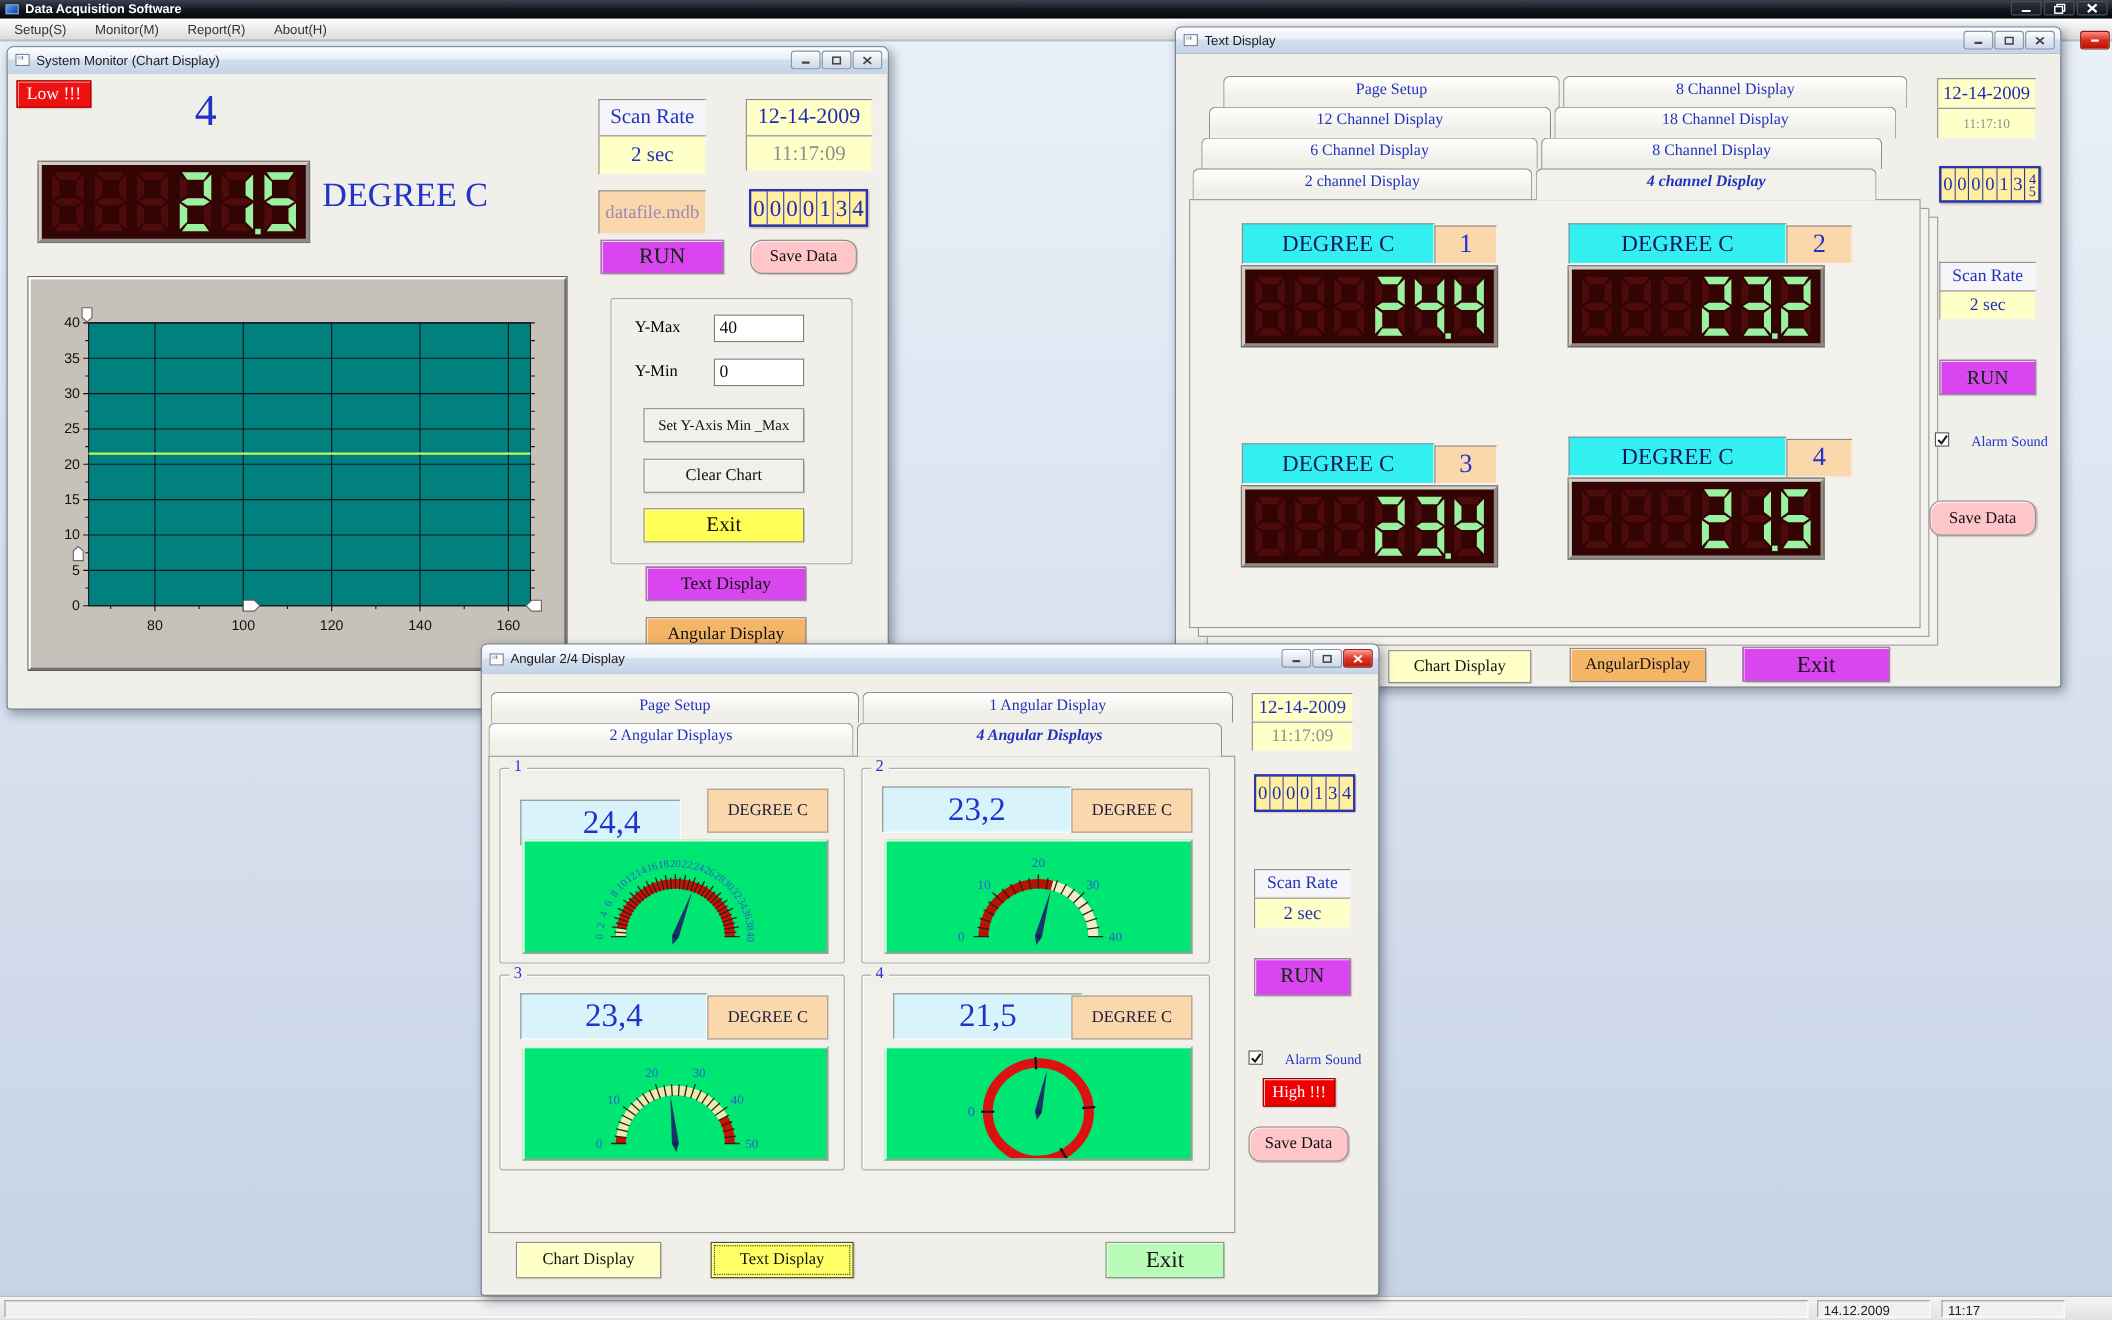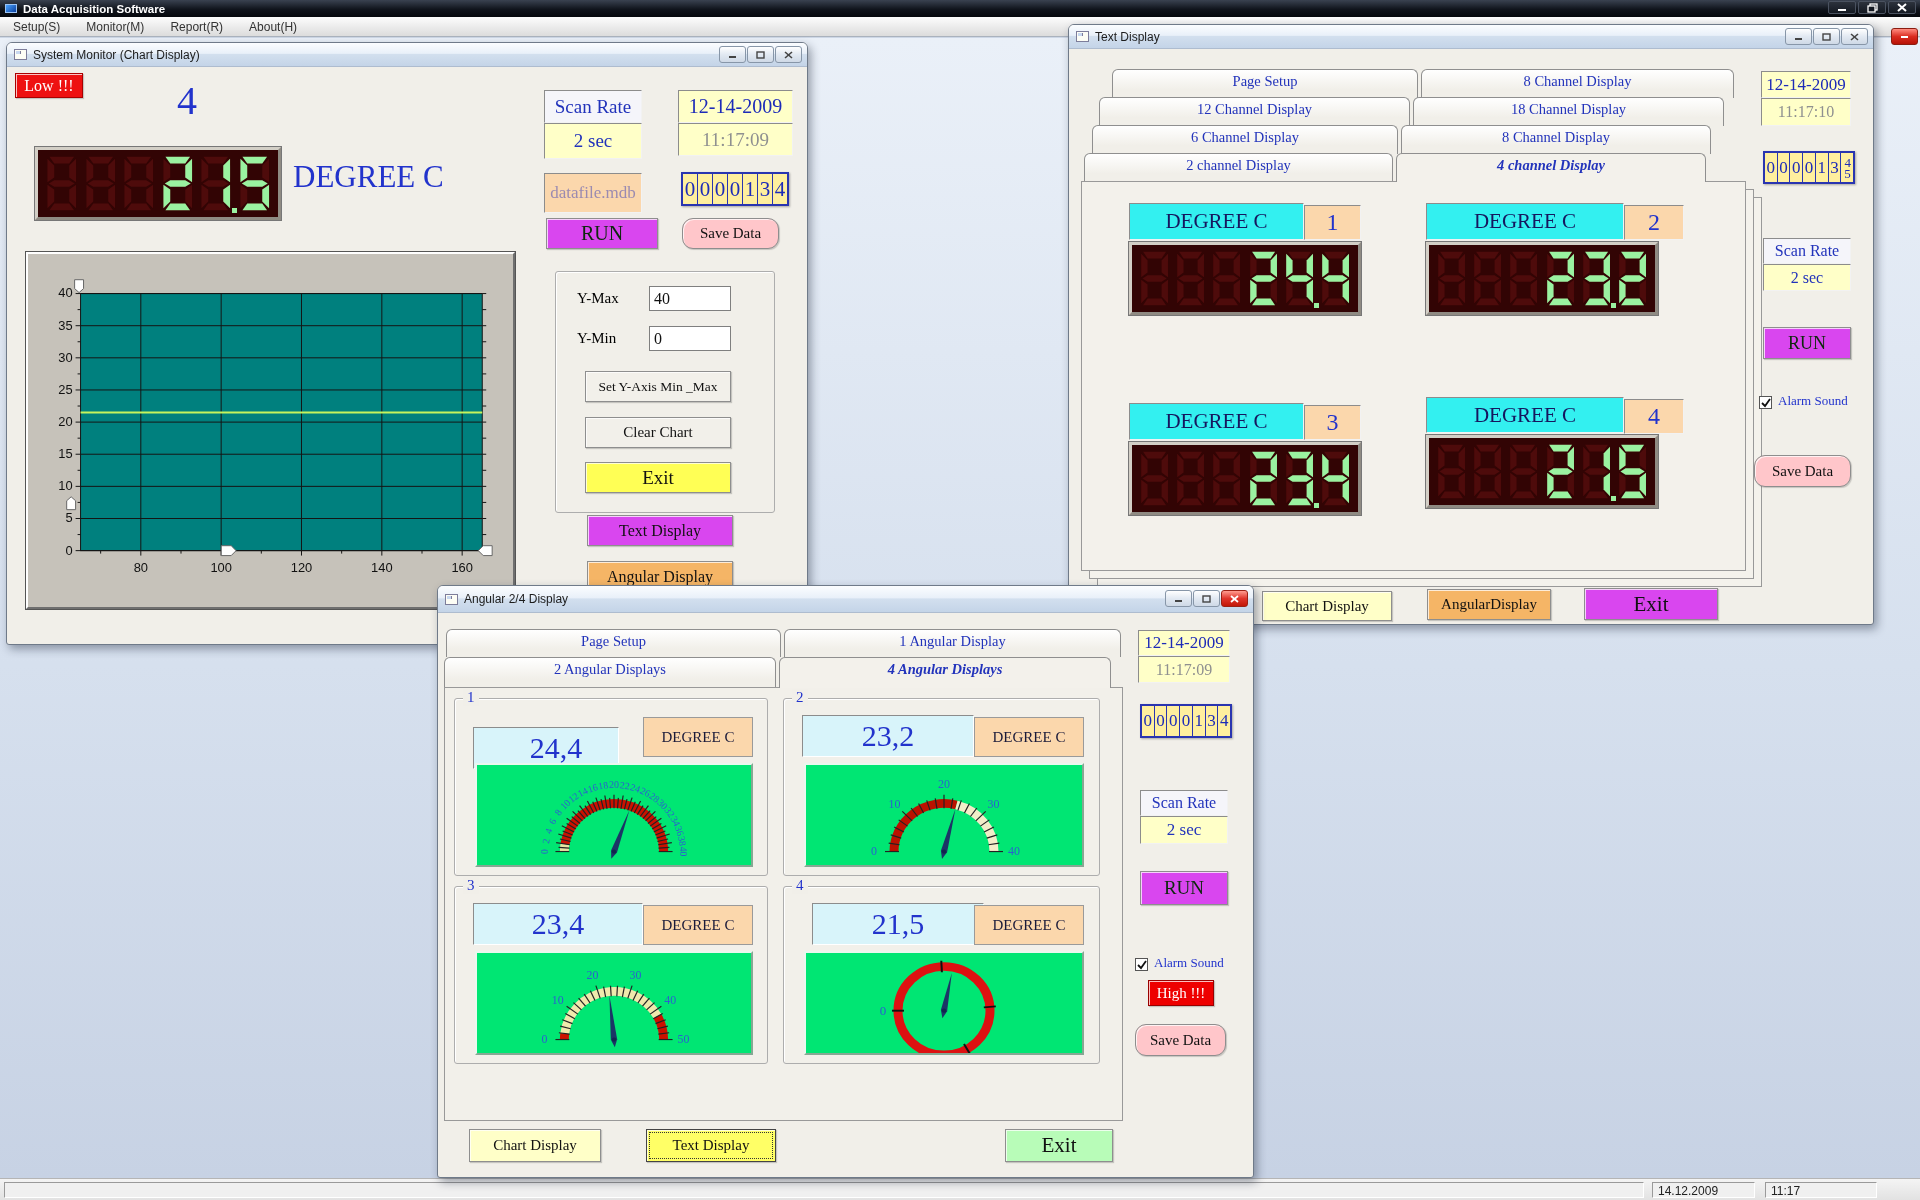--- a/index.html
+++ b/index.html
@@ -69,21 +69,21 @@
   .gbox { position:absolute; border:1px solid #adadad; border-radius:3px; box-shadow:inset 1px 1px 0 #fff; }
   .gbox-label { position:absolute; top:-10px; left:8px; background:#f1efe9; padding:0 4px; color:#2233cc; font-size:15px; }
 
   .valbox { position:absolute; background:#d8f4fa; border:1px solid #8c8c8c; border-right-color:#fff; border-bottom-color:#fff;
     display:flex; align-items:center; justify-content:center; color:#2233cc; font-size:30px; }
   .unitbox { position:absolute; background:#fbd7ac; border:1px solid #9a9a9a; display:flex; align-items:center; justify-content:center;
     color:#1a1a3a; font-size:15px; }
   .gaugebox { position:absolute; background:#00e673; border:2px solid; border-color:#eaf7ee #86a893 #86a893 #eaf7ee; overflow:hidden; }
   .gaugebox svg { width:100%; height:100%; display:block; }
 
-  .checkrow { position:absolute; display:flex; align-items:flex-end; gap:6px; color:#2233cc; font-size:13px; }
+  .checkrow { position:absolute; display:flex; align-items:flex-start; gap:20px; color:#2233cc; font-size:13px; }
   .checkbox { width:13px; height:13px; background:#fff; border:1px solid #555; display:flex; align-items:center; justify-content:center; }
 
   .chartpanel { position:absolute; background:#c6c2ba; border:2px solid; border-color:#ffffff #6f6f6f #6f6f6f #ffffff;
     box-shadow:0 0 0 1px #555; }
   .chartpanel svg { width:100%; height:100%; display:block; }
 
   .tin { position:absolute; border:1px solid #7f7f7f; background:#fff; font-family:"Liberation Serif",serif;
     font-size:16px; padding-left:4px; color:#111; }
   .stacklayer { position:absolute; border:1px solid #999; background:#f4f2ec; }
 </style>
@@ -728,21 +728,21 @@
           <polygon points="4,2 22,2 18.5,7 7.5,7" fill="#9af2a0"></polygon>
           <polygon points="2.5,3.5 7.5,8.5 7.5,17.5 2.5,21" fill="#9af2a0"></polygon>
           <polygon points="3.5,22 7.5,19.5 18.5,19.5 22.5,22 18.5,24.5 7.5,24.5" fill="#9af2a0"></polygon>
           <polygon points="23.5,23 23.5,40.5 18.5,35.5 18.5,26.5" fill="#9af2a0"></polygon>
           <polygon points="4,42 7.5,37 18.5,37 22,42" fill="#9af2a0"></polygon>
         </svg>
       </div>
     </div>
 
   <div class="fld yellow" style="left:692px; top:46px; width:90px; height:27px; color:#1d2bb8; font-size:17px;">12-14-2009</div>
-  <div class="fld yellow" style="left:692px; top:73px; width:90px; height:28px; color:#8f9090; font-size:16px;">11:17:10</div>
+  <div class="fld yellow" style="left:692px; top:73px; width:90px; height:28px; color:#8f9090; font-size:12px;">11:17:10</div>
   <div class="counter" style="left:694px; top:126px; width:92px; height:33px;">
     <span class="cell" style="font-size:17px;">0</span>
     <span class="cell" style="font-size:17px;">0</span>
     <span class="cell" style="font-size:17px;">0</span>
     <span class="cell" style="font-size:17px;">0</span>
     <span class="cell" style="font-size:17px;">1</span>
     <span class="cell" style="font-size:17px;">3</span>
     <span class="cell roll">
       <span>4</span>
         <span>5</span>

